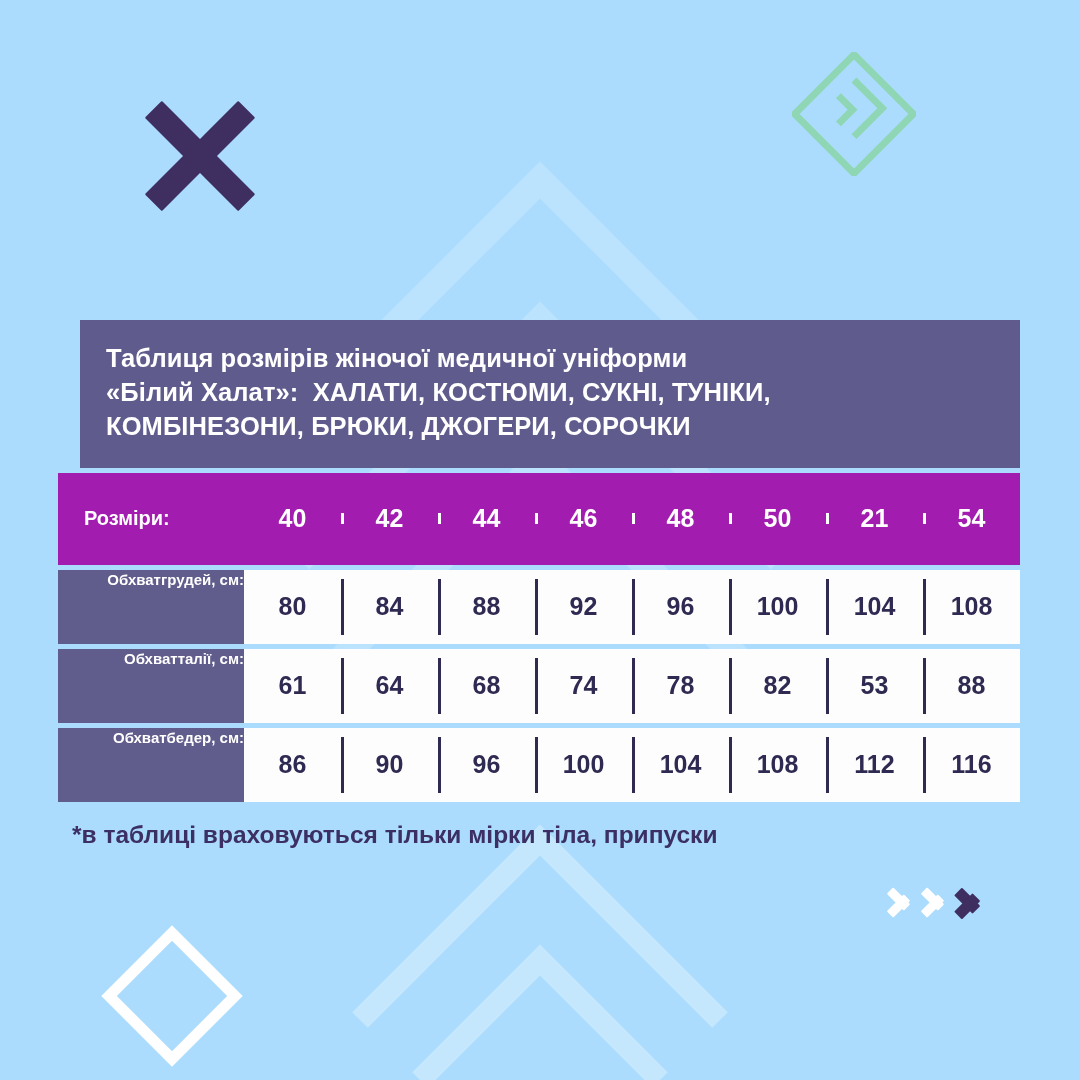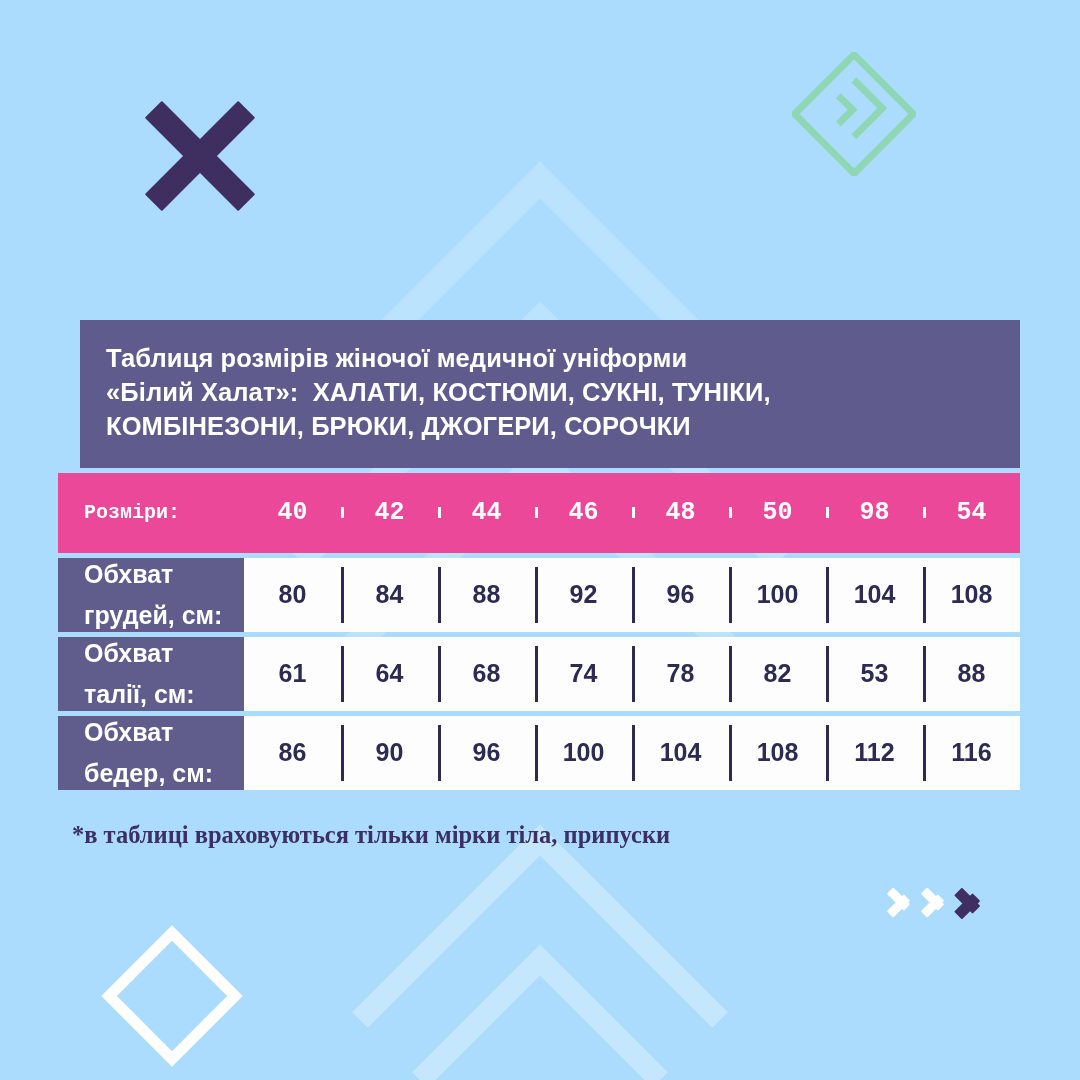--- a/index.html
+++ b/index.html
@@ -127,23 +127,22 @@
   }
 
   .spacer { height: 5px; }
 
   .row {
     display: flex;
     align-items: stretch;
   }
 
   .head-row {
-    background: #ec4899;
-    height: 80px;
-    font-family: Liberation Mono, monospace;
+    background: #a21caf;
+    height: 92px;
   }
   .head-row .label-cell {
     color: #ffffff;
     font-size: 20px;
     font-weight: bold;
     display: flex;
     align-items: center;
     padding-left: 26px;
     box-sizing: border-box;
     width: 186px;
@@ -173,26 +172,25 @@
     width: 3px;
     background: #ffffff;
   }
 
   .data-row {
     height: 74px;
   }
   .data-row .label-cell {
     background: #605c8c;
     color: #ffffff;
-    font-size: 25px;
+    font-size: 15px;
     font-weight: bold;
     line-height: 1.3;
     display: flex;
-    flex-direction: column;
-    justify-content: space-between;
+    justify-content: flex-end;
     padding-left: 26px;
     box-sizing: border-box;
     width: 186px;
     flex: 0 0 186px;
   }
   .data-row .cells {
     flex: 1 1 auto;
     display: flex;
     background: #fdfdfd;
   }
@@ -222,21 +220,20 @@
     left: 72px;
     top: 818px;
     width: 880px;
   }
   .footnote .fline {
     color: #3b2f63;
     font-size: 24.5px;
     font-weight: bold;
     line-height: 1.38;
     white-space: pre;
-    font-family: Liberation Serif, serif;
   }
 </style>
 </head>
 <body>
 
 <svg class="bg-watermark" viewBox="0 0 1080 1080" xmlns="http://www.w3.org/2000/svg">
   <g fill="none" stroke="#bce3fd" stroke-width="26">
     <polyline points="300,420 540,180 780,420"></polyline>
     <polyline points="300,560 540,320 780,560"></polyline>
     <polyline points="300,700 540,460 780,700"></polyline>
@@ -284,21 +281,21 @@
 
   <div class="row head-row">
     <div class="label-cell">Розміри:</div>
     <div class="cells">
       <div class="cell">40</div>
       <div class="cell">42</div>
       <div class="cell">44</div>
       <div class="cell">46</div>
       <div class="cell">48</div>
       <div class="cell">50</div>
-      <div class="cell">98</div>
+      <div class="cell">21</div>
       <div class="cell">54</div>
     </div>
   </div>
 
   <div class="spacer"></div>
 
   <div class="row data-row">
     <div class="label-cell">
       <span>Обхват</span>
       <span>грудей, см:</span>

